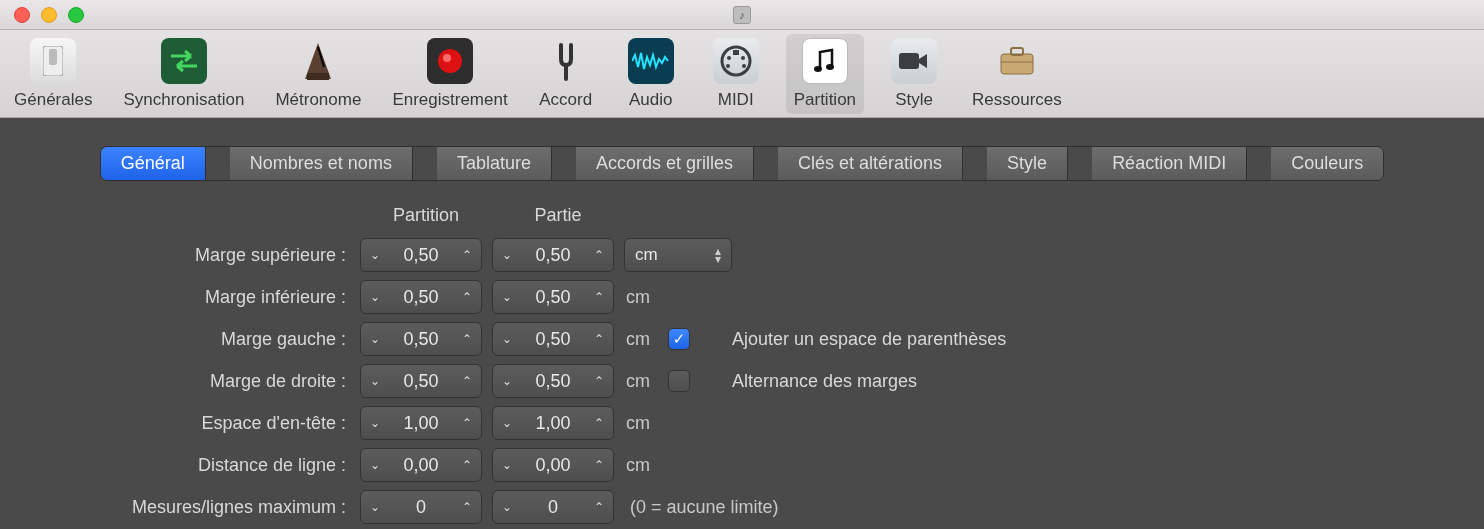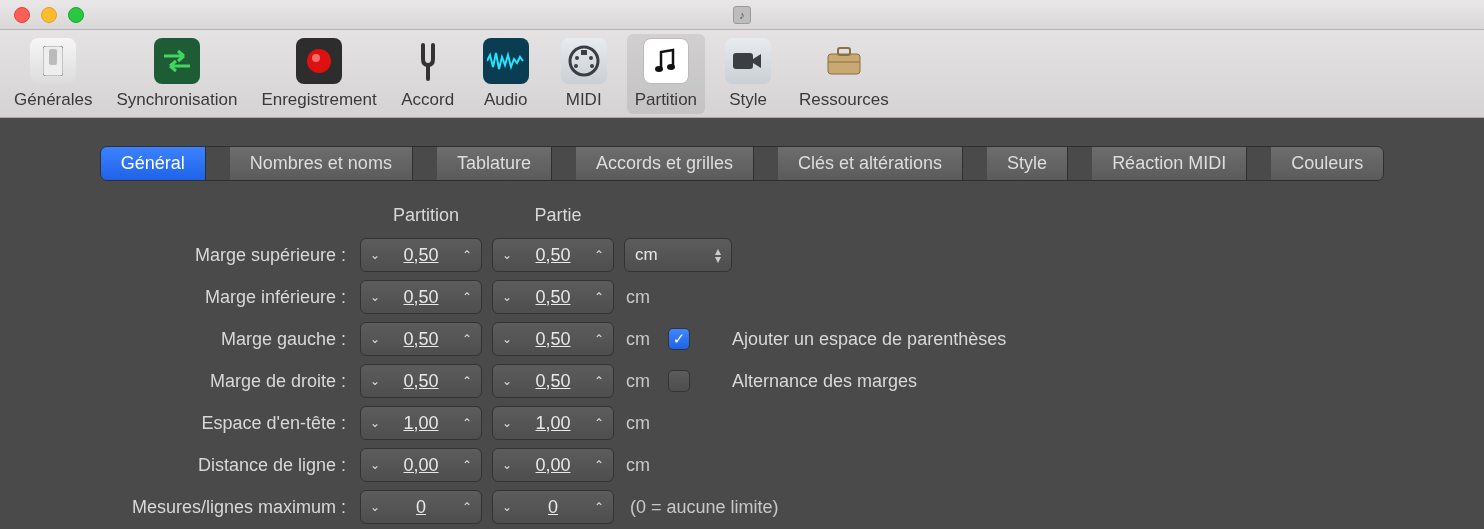--- a/index.html
+++ b/index.html
@@ -46,21 +46,21 @@
   }
 
   
   .toolbar {
     height: 88px;
     background: linear-gradient(#e4e2e3, #d5d3d4);
     border-bottom: 1px solid #a9a7a8;
     display: flex;
     align-items: center;
     padding: 0 6px;
-    gap: 8px;
+    gap: 15px;
   }
   .tool-item {
     display:flex; flex-direction:column; align-items:center;
     padding: 4px 8px;
     border-radius: 6px;
     min-width: 70px;
     cursor: pointer;
   }
   .tool-item.selected {
     background: rgba(0,0,0,0.08);
@@ -166,21 +166,20 @@
     height: 100%;
     display:flex;align-items:center;justify-content:center;
     color:#ddd;
     cursor:pointer;
     font-size:12px;
   }
   .stepper .value {
     flex:1;
     text-align:center;
     font-size:18px;
-    text-decoration:underline;
   }
   .combo {
     width: 108px; height:34px;
     background: linear-gradient(#5c5c5c,#4e4e4e);
     border:1px solid #333;
     border-radius:6px;
     display:flex;align-items:center;
     padding: 0 10px;
     color:#e5e5e5;
     justify-content: space-between;
@@ -255,20 +254,30 @@
   <div class="tool-item">
     <div class="icon-box ico-sync">
       <svg width="34" height="34">
           <path d="M4 12 L24 12 M24 12 L18 7 M24 12 L18 17" stroke="#43d65f" stroke-width="3" fill="none"></path>
           <path d="M30 22 L10 22 M10 22 L16 17 M10 22 L16 27" stroke="#43d65f" stroke-width="3" fill="none"></path>
         </svg>
     </div>
     <span class="label">Synchronisation</span>
   </div>
 
+  <div class="tool-item">
+    <div class="icon-box ico-metro">
+      <svg width="34" height="40">
+          <polygon points="17,2 30,38 4,38" fill="#5a4030"></polygon>
+          <rect x="6" y="32" width="22" height="7" fill="#3b2a1d"></rect>
+          <line x1="17" y1="6" x2="23" y2="26" stroke="#000" stroke-width="2"></line>
+        </svg>
+    </div>
+    <span class="label">Métronome</span>
+  </div>
 
   <div class="tool-item">
     <div class="icon-box ico-rec">
       <svg width="30" height="30">
           <circle cx="15" cy="15" r="12" fill="#d11"></circle>
           <circle cx="12" cy="12" r="4" fill="#ff6a6a"></circle>
         </svg>
     </div>
     <span class="label">Enregistrement</span>
   </div>

